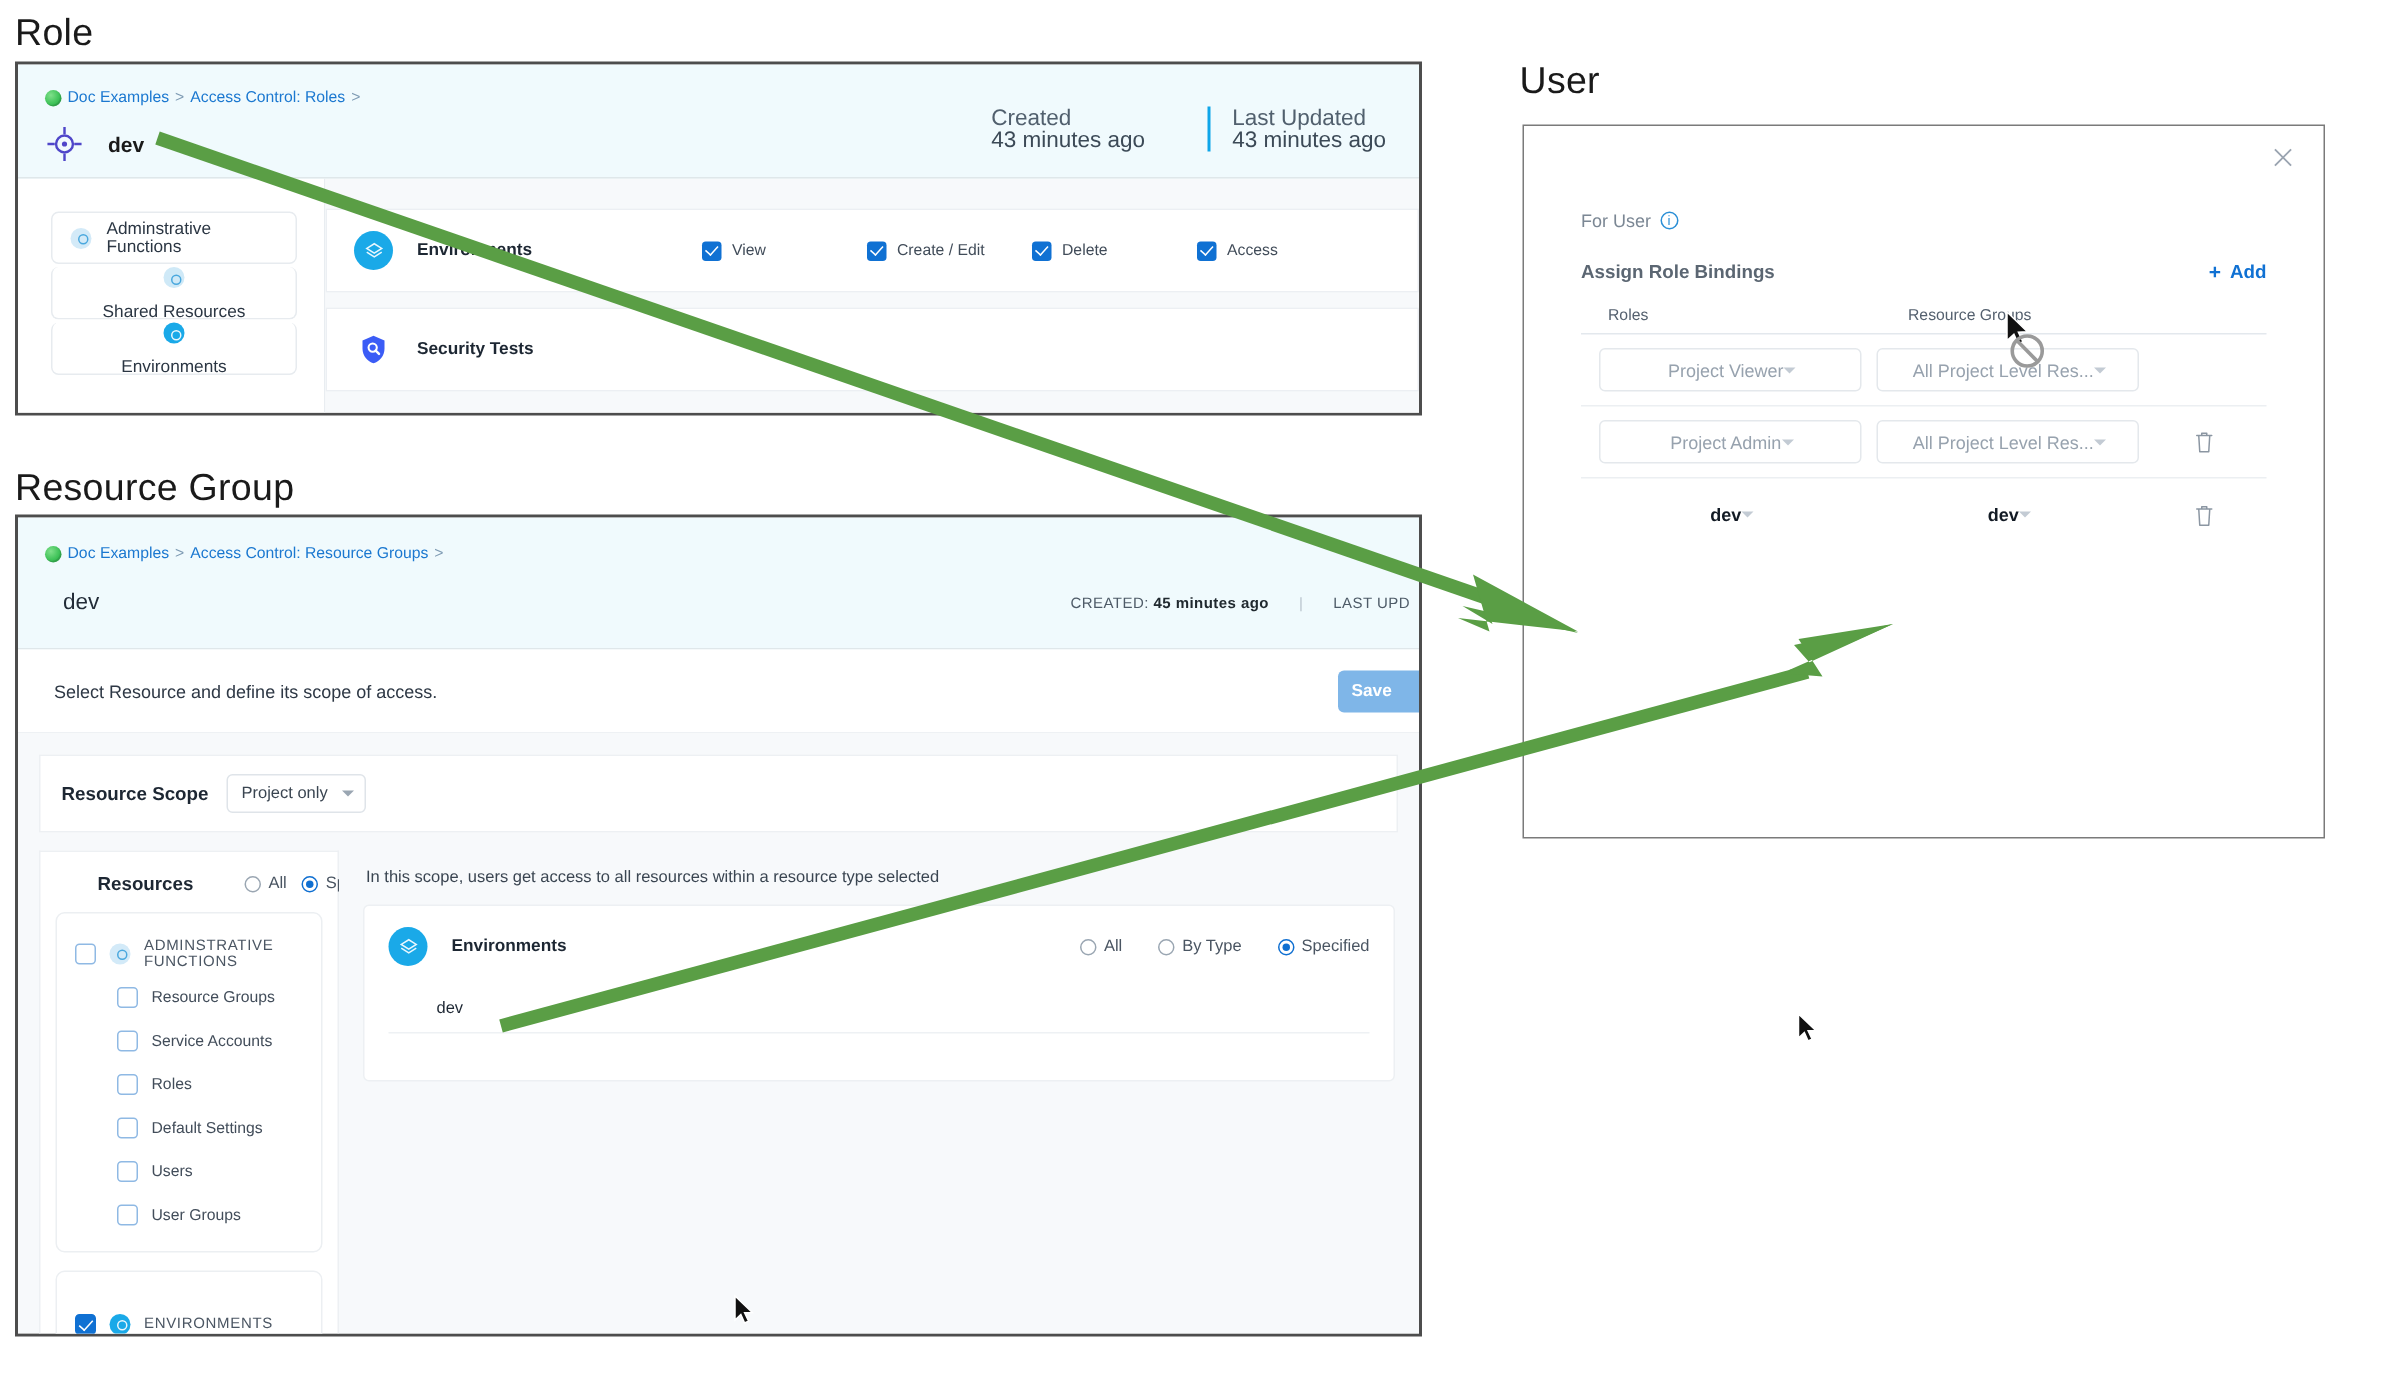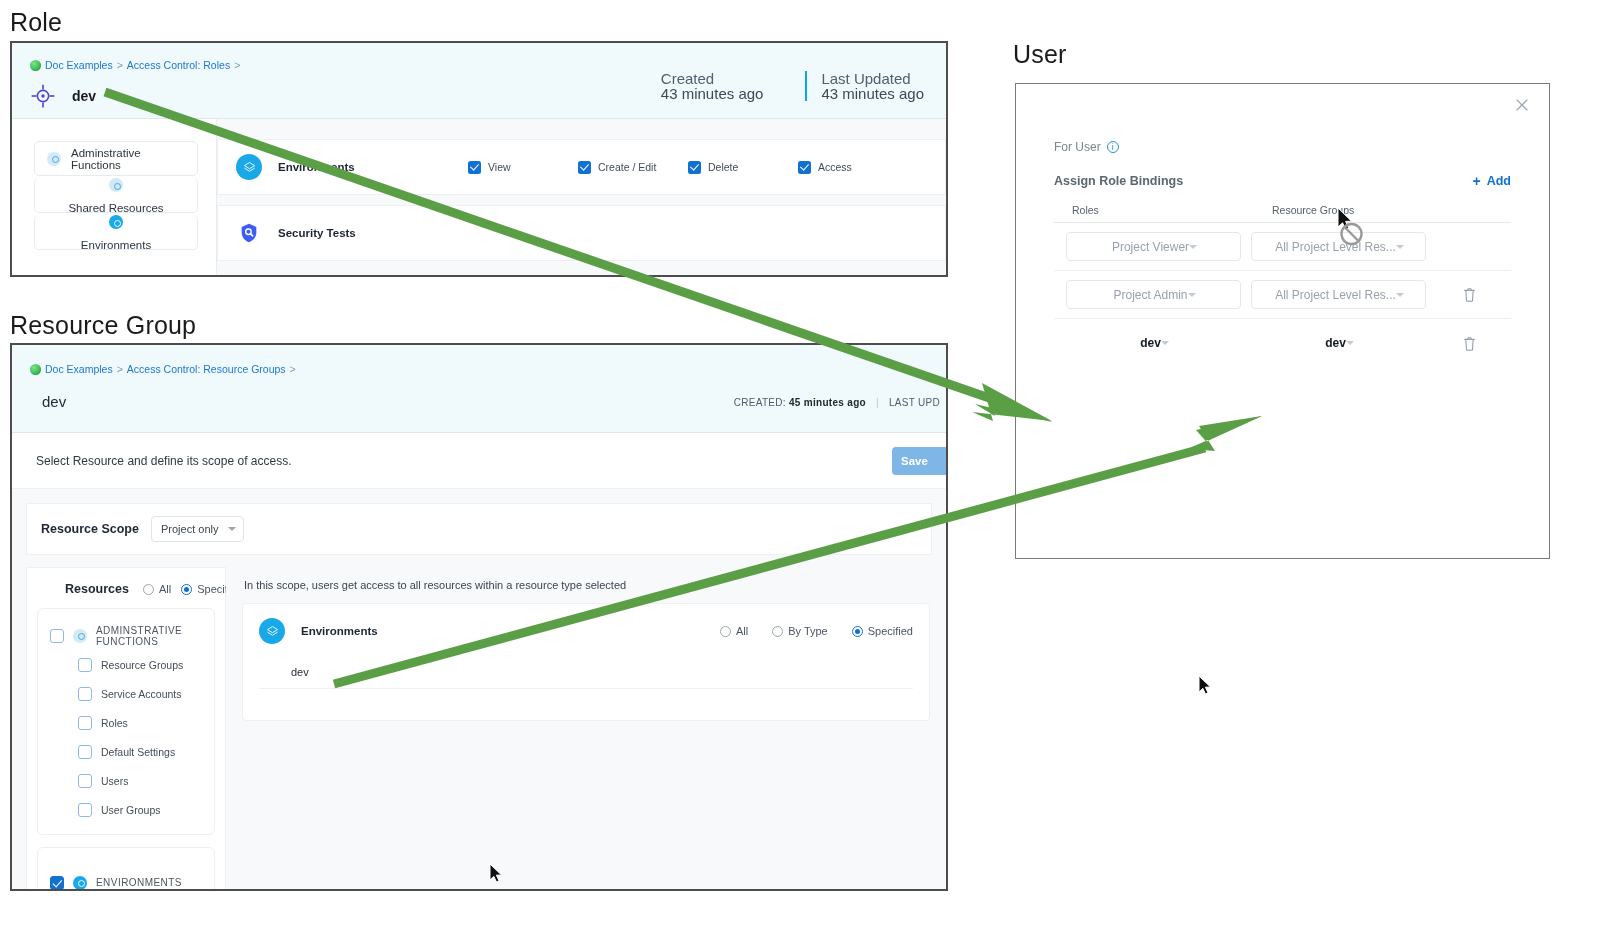--- a/index.html
+++ b/index.html
@@ -123,21 +123,21 @@
     border-width:0 1.8px 1.8px 0; transform: rotate(42deg);
   }
 
   
   #rg-panel { left: 10px; top: 343px; width: 938px; height: 548px; }
   .rg-head { background:#f0fafd; border-bottom:1px solid #dfe7ea; height: 88px; position:relative; }
   .rg-title { position:absolute; left:30px; top:48px; font-size:15px; color:#222c38; }
   .rg-ts {
     position:absolute; right: 6px; top: 52px;
     font-size:10px; color:#4e5b68; letter-spacing:.3px;
-    display:flex; gap:10px; align-items:center; white-space:nowrap;
+    display:flex; gap:20px; align-items:center; white-space:nowrap;
   }
   .rg-ts b { color:#20292f; font-weight:700; }
   .rg-ts .bar { color:#b9c4cd; }
 
   .rg-subbar {
     height: 56px; background:#fff; border-bottom:1px solid #eef1f4;
     display:flex; align-items:center; padding: 0 14px 0 24px;
     position: relative;
   }
   .rg-sub-text { font-size:12px; color:#2e3845; }
@@ -165,21 +165,21 @@
   .chev { width:0;height:0;border-left:4px solid transparent;border-right:4px solid transparent;border-top:4.5px solid #9aa6b2; }
   .chev.light { border-top-color:#c3cbd4; }
 
   .rg-cols { display:flex; margin: 0 0 0 14px; }
   .res-col {
     width: 200px; flex:none; background:#fff;
     border:1px solid #edf0f3; border-bottom:none;
     padding: 14px 0 0 0; height: 322px;
   }
   .res-head { display:flex; align-items:center; padding: 0 12px 0 14px; gap:10px; margin-bottom:12px; }
-  .res-head .t { font-size:12.5px; font-weight:700; color:#1d2733; margin-right:4px;padding-left:24px; }
+  .res-head .t { font-size:12.5px; font-weight:700; color:#1d2733; margin-right:24px;padding-left:24px; }
   .radio { display:flex; align-items:center; gap:5px; font-size:11px; color:#4a5562; }
   .rdot { width:11px;height:11px;border-radius:50%;border:1.3px solid #9aa6b2; flex:none; position:relative; background:#fff;}
   .rdot.on { border-color:#0f6fd1; border-width:1.5px; }
   .rdot.on::after{content:'';position:absolute;left:50%;top:50%;width:5px;height:5px;margin:-2.5px 0 0 -2.5px;border-radius:50%;background:#0f6fd1;}
 
   .res-group {
     border:1px solid #eceff2; border-radius:6px;
     margin: 0 10px 12px 10px; padding: 12px 0 10px 0;
     background:#fff;
   }

